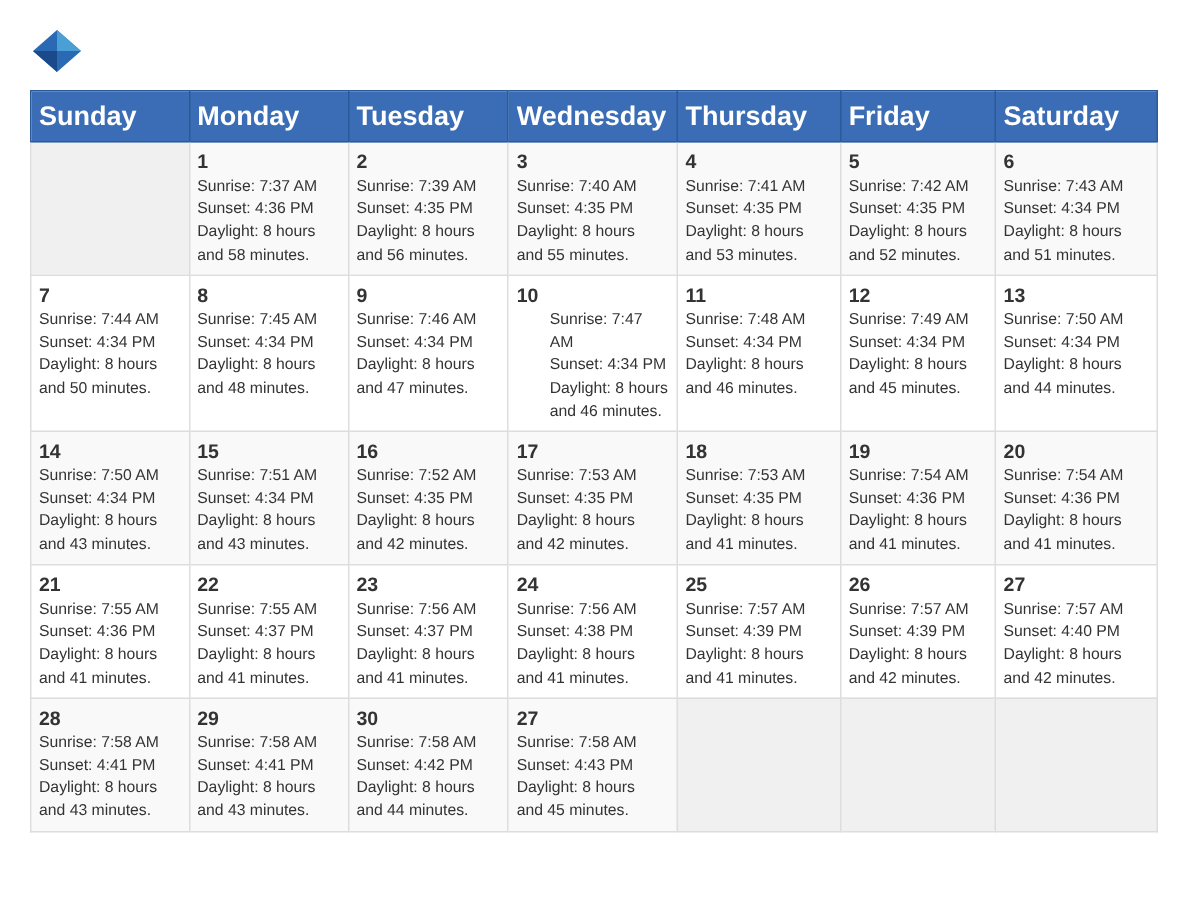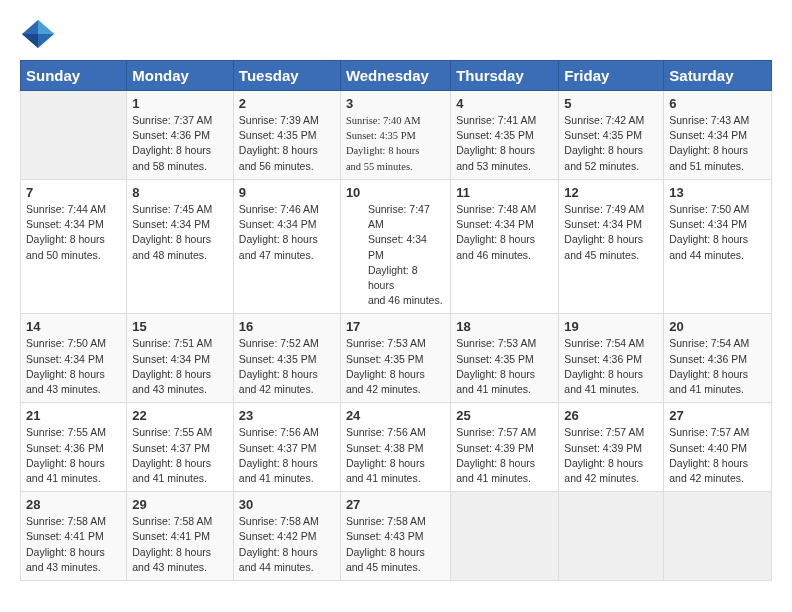--- a/index.html
+++ b/index.html
@@ -55,21 +55,21 @@
     }
     table {
       width: 100%;
       border-collapse: collapse;
       margin-top: 8px;
       font-size: 11px;
     }
     thead th {
       background-color: #3a6db5;
       color: #fff;
-      font-size: 15px;
+      font-size: 18px;
       font-weight: bold;
       padding: 6px 5px;
       text-align: left;
       border: 1px solid #2a5a9a;
     }
     tbody td {
       vertical-align: top;
       padding: 5px 5px;
       border: 1px solid #ddd;
       width: 113px;
@@ -142,21 +142,21 @@
         </td>
         <td>
           <span class="day-number">2</span>
           <div class="day-info" style="white-space: pre-line;">Sunrise: 7:39 AM
 Sunset: 4:35 PM
 Daylight: 8 hours
 and 56 minutes.</div>
         </td>
         <td>
           <span class="day-number">3</span>
-          <div class="day-info" style="white-space: pre-line; font-family: Liberation Serif, serif;">Sunrise: 7:40 AM
+          <div class="day-info" style="white-space: pre-line;">Sunrise: 7:40 AM
 Sunset: 4:35 PM
 Daylight: 8 hours
 and 55 minutes.</div>
         </td>
         <td>
           <span class="day-number">4</span>
           <div class="day-info" style="white-space: pre-line;">Sunrise: 7:41 AM
 Sunset: 4:35 PM
 Daylight: 8 hours
 and 53 minutes.</div>

